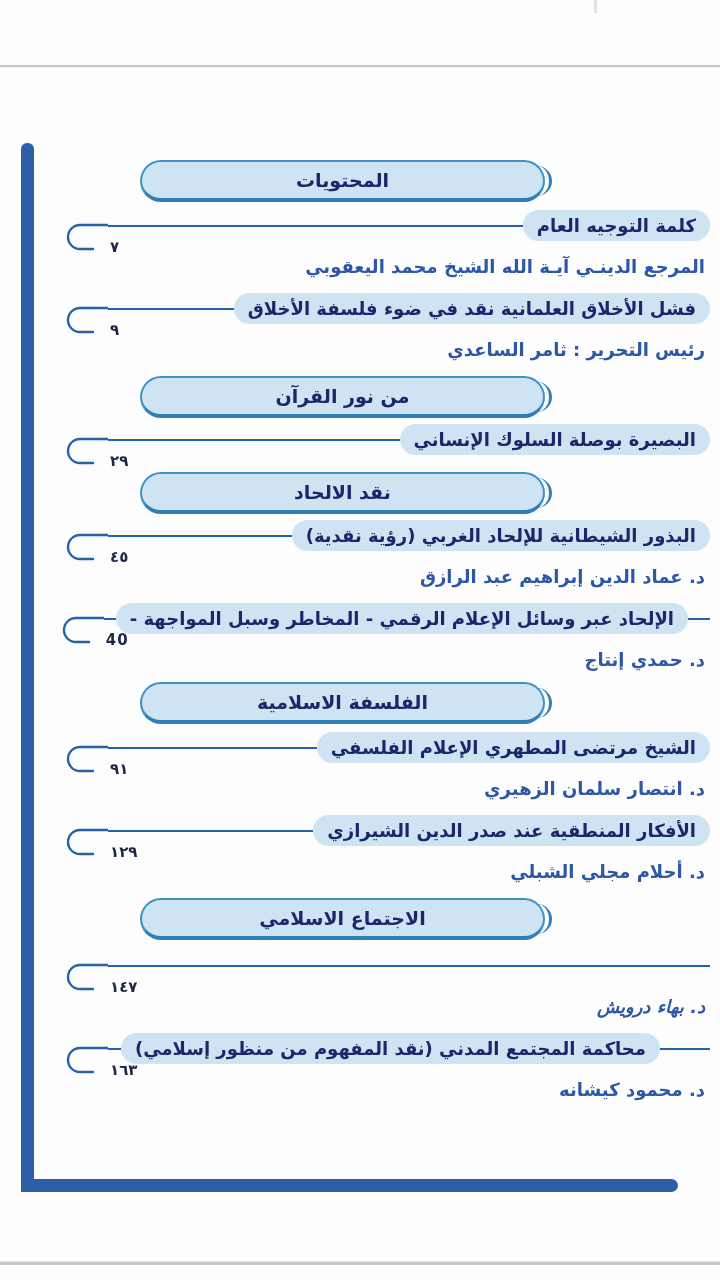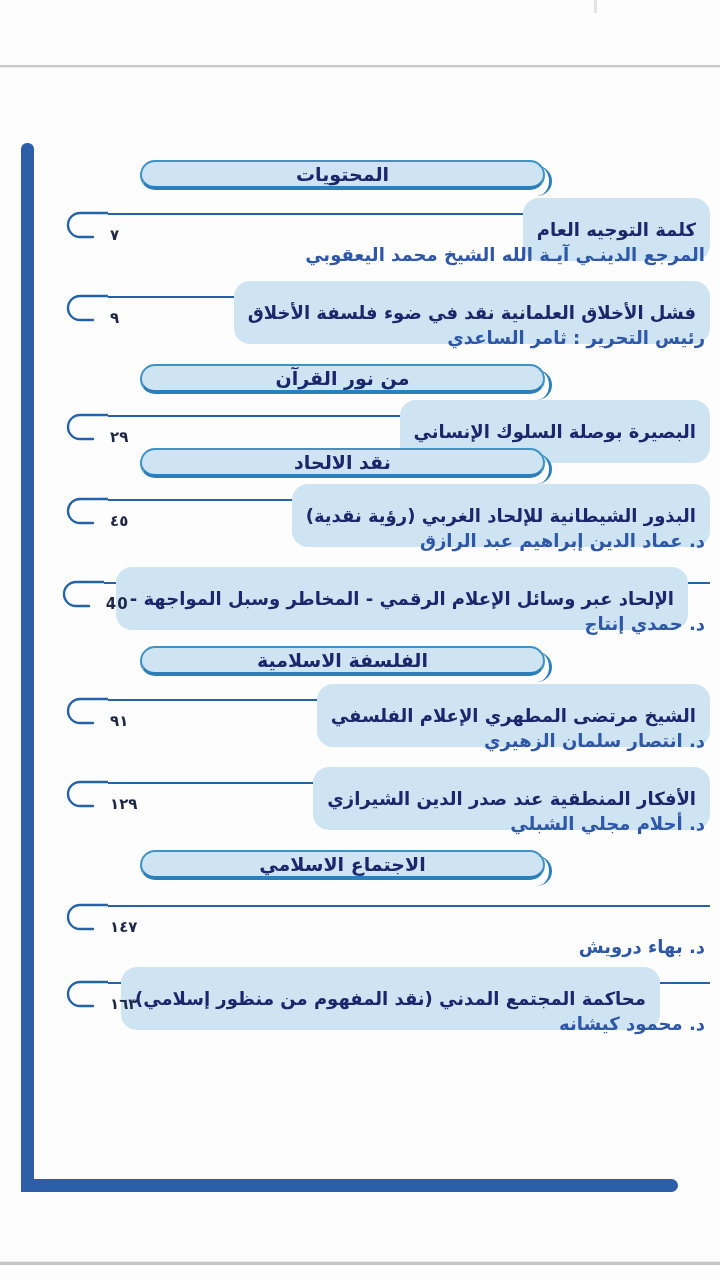--- a/index.html
+++ b/index.html
@@ -20,57 +20,57 @@
   }
   .hairline-top{position:absolute;left:0;right:0;top:65px;height:2px;background:var(--hairline);box-shadow:0 1px 0 #ececec;}
   .hairline-bottom{position:absolute;left:0;right:0;top:1262px;height:3px;background:#c6c6c6;box-shadow:0 -1px 0 #e9e9e9;}
   .top-tick{position:absolute;left:594px;top:0;width:3px;height:13px;background:#e3e3e3;}
   .vbar{position:absolute;left:21px;top:143px;width:13px;height:1049px;background:var(--bar-blue);border-radius:6px 6px 0 0;}
   .hbar{position:absolute;left:21px;top:1179px;width:657px;height:13px;background:var(--bar-blue);border-radius:0 7px 7px 10px;}
 
   .content{position:absolute;top:150px;left:60px;right:10px;direction:rtl;}
 
   .section-pill{
-    position:relative;width:405px;height:30px;margin-left:auto;margin-right:165px;
+    position:relative;width:405px;height:42px;margin-left:auto;margin-right:165px;
     background:var(--pill-fill);
     border:2px solid var(--pill-border);border-bottom:4px solid var(--pill-border-dark);
     border-radius:21px;box-sizing:border-box;
     display:flex;align-items:center;justify-content:center;
     color:var(--navy);font-weight:bold;font-size:19px;
   }
   .section-pill::after{
     content:"";position:absolute;right:-9px;top:4px;width:12px;height:30px;
     border-right:3px solid var(--pill-border-dark);
     border-radius:0 16px 16px 0;
   }
   .header-pill{margin-top:10px;}
 
   .entry{margin:0;}
   .entry-line{display:flex;align-items:flex-start;height:48px;}
   .pill{
     flex:none;height:31px;border-radius:16px;background:var(--pill-fill);
-    padding:16px 14px;display:flex;align-items:center;white-space:nowrap;
+    padding:0 14px;display:flex;align-items:center;white-space:nowrap;
     color:var(--navy);font-weight:bold;font-size:18px;
   }
   .leader{flex:1;min-width:12px;border-top:2px solid var(--line-blue);margin-top:15px;height:0;}
   .rdash{flex:none;border-top:2px solid var(--line-blue);margin-top:15px;height:0;}
   .rdash22{width:22px;}
   .rdash50{width:50px;}
   .hook{position:relative;flex:none;width:48px;height:40px;margin-top:8px;}
   .hook svg{display:block;}
   .pagenum{
     position:absolute;left:50px;top:20px;direction:ltr;
     color:var(--number-ink);font-weight:bold;font-size:15px;letter-spacing:1px;
   }
   .author{
     margin:-5px 5px 12px 0;height:28px;line-height:28px;
     color:var(--author-blue);font-weight:bold;font-size:18px;
   }
   .mt6{margin-top:6px;} .mt8{margin-top:8px;} .mt10{margin-top:10px;}
-  .mb8{margin-bottom:8px;} .mb10{} .mb14{margin-bottom:6px;}
+  .mb8{margin-bottom:8px;} .mb10{} .mb14{margin-bottom:12px;font-style:italic;}
 </style>
 </head>
 <body>
 
 <div class="page">
   <div class="top-tick"></div>
   <div class="hairline-top"></div>
   <div class="vbar"></div>
   <div class="hbar"></div>
   <div class="hairline-bottom"></div>

